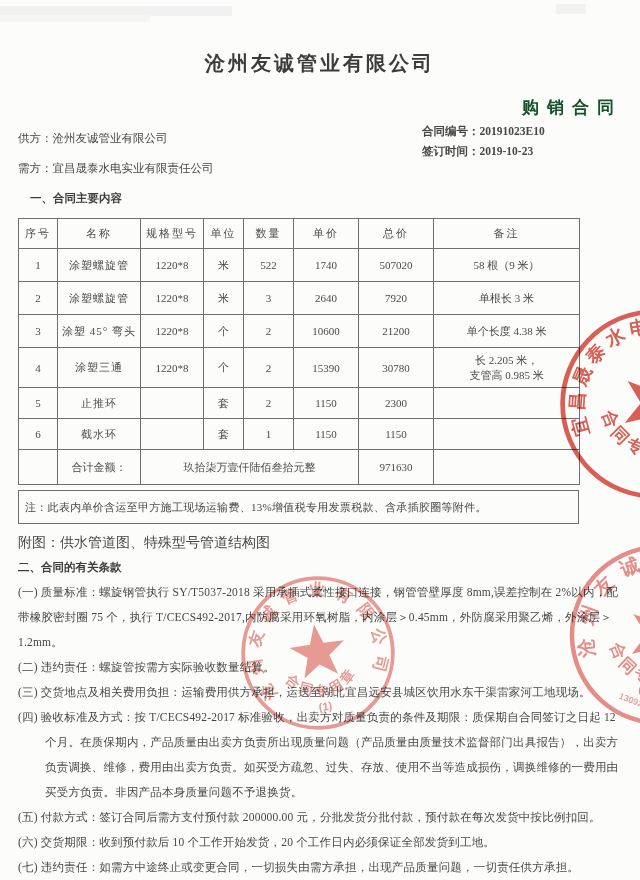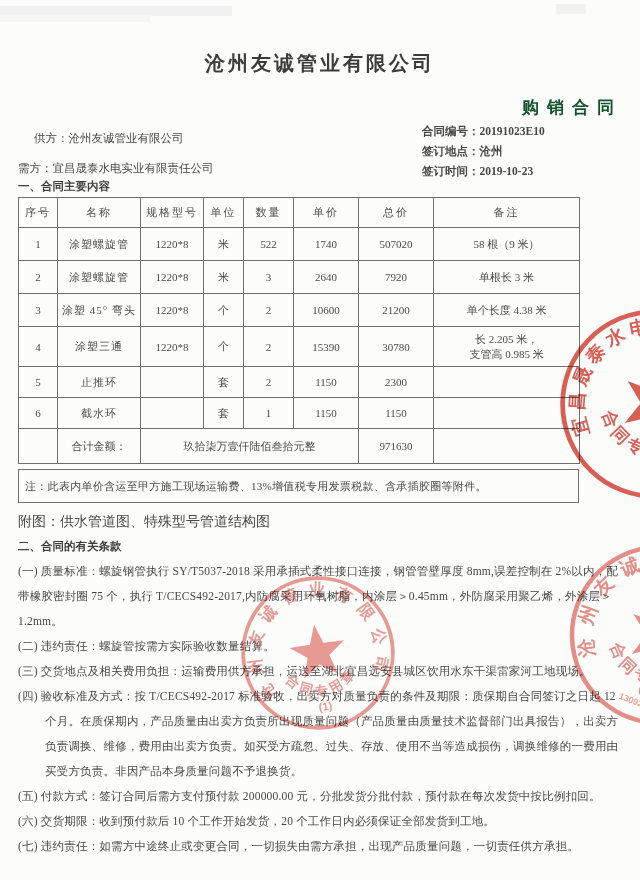--- a/index.html
+++ b/index.html
@@ -11,25 +11,25 @@
   .scan-strip{position:absolute;background:#f1f1f1;}
   .strip1{left:0;top:6px;width:232px;height:10px;}
   .strip2{left:0;top:15px;width:150px;height:7px;background:#f5f5f4;}
   .strip3{left:556px;top:4px;width:30px;height:10px;background:#f2f2f1;}
   h1.company{margin:50px 0 0 0;text-align:center;font-size:20px;font-weight:600;
      letter-spacing:3px;color:#3c3c3c;line-height:26px;}
   h2.doctitle{margin:21px 0 0 0;text-align:right;font-size:17px;font-weight:600;
      letter-spacing:8px;color:#14532d;line-height:22px;}
   .meta{position:relative;height:50px;margin-top:10px;font-size:11.5px;}
   .meta p{margin:0;position:absolute;white-space:nowrap;}
-  .supplier-line{left:16px;top:2px;}
+  .supplier-line{left:0;top:2px;}
   .buyer-line{left:0;top:32px;}
   .meta-right{position:absolute;left:404px;top:-8px;}
   .meta-right p{position:static;line-height:20px;font-weight:bold;}
-  .sec-heading{margin:0;font-size:11.5px;font-weight:700;color:#3d3d3d;line-height:15px;}
+  .sec-heading{margin:12px;font-size:11.5px;font-weight:700;color:#3d3d3d;line-height:15px;}
   table.items{border-collapse:collapse;margin-top:3px;width:561px;table-layout:fixed;padding-left:32px;}
   table.items th,table.items td{border:1px solid #6f6f6f;text-align:center;
      font-size:11px;font-weight:normal;color:#4a4a4a;padding:0 2px;overflow:hidden;}
   table.items th{height:29px;letter-spacing:2px;}
   tr.r{height:33px;}
   tr.r4{height:40px;}
   tr.r56{height:31px;}
   tr.total-row{height:35px;margin-top:24px;}
   td.remark{line-height:15px;white-space:pre-line;}
   td.namecell{letter-spacing:1px;}
@@ -56,21 +56,20 @@
 
   <div class="inner">
     <h1 class="company">沧州友诚管业有限公司</h1>
     <h2 class="doctitle">购销合同</h2>
 
     <div class="meta">
       <p class="supplier-line"><span>供方：</span><span>沧州友诚管业有限公司</span></p>
       <p class="buyer-line"><span>需方：</span><span>宜昌晟泰水电实业有限责任公司</span></p>
       <div class="meta-right">
         <p><span>合同编号：</span><span>20191023E10</span></p>
-        <p><span>签订地点：</span><span>沧州</span></p>
         <p><span>签订时间：</span><span>2019-10-23</span></p>
       </div>
     </div>
 
     <p class="sec-heading">一、合同主要内容</p>
 
     <table class="items">
       <colgroup>
         <col style="width:39px">
           <col style="width:83px">

